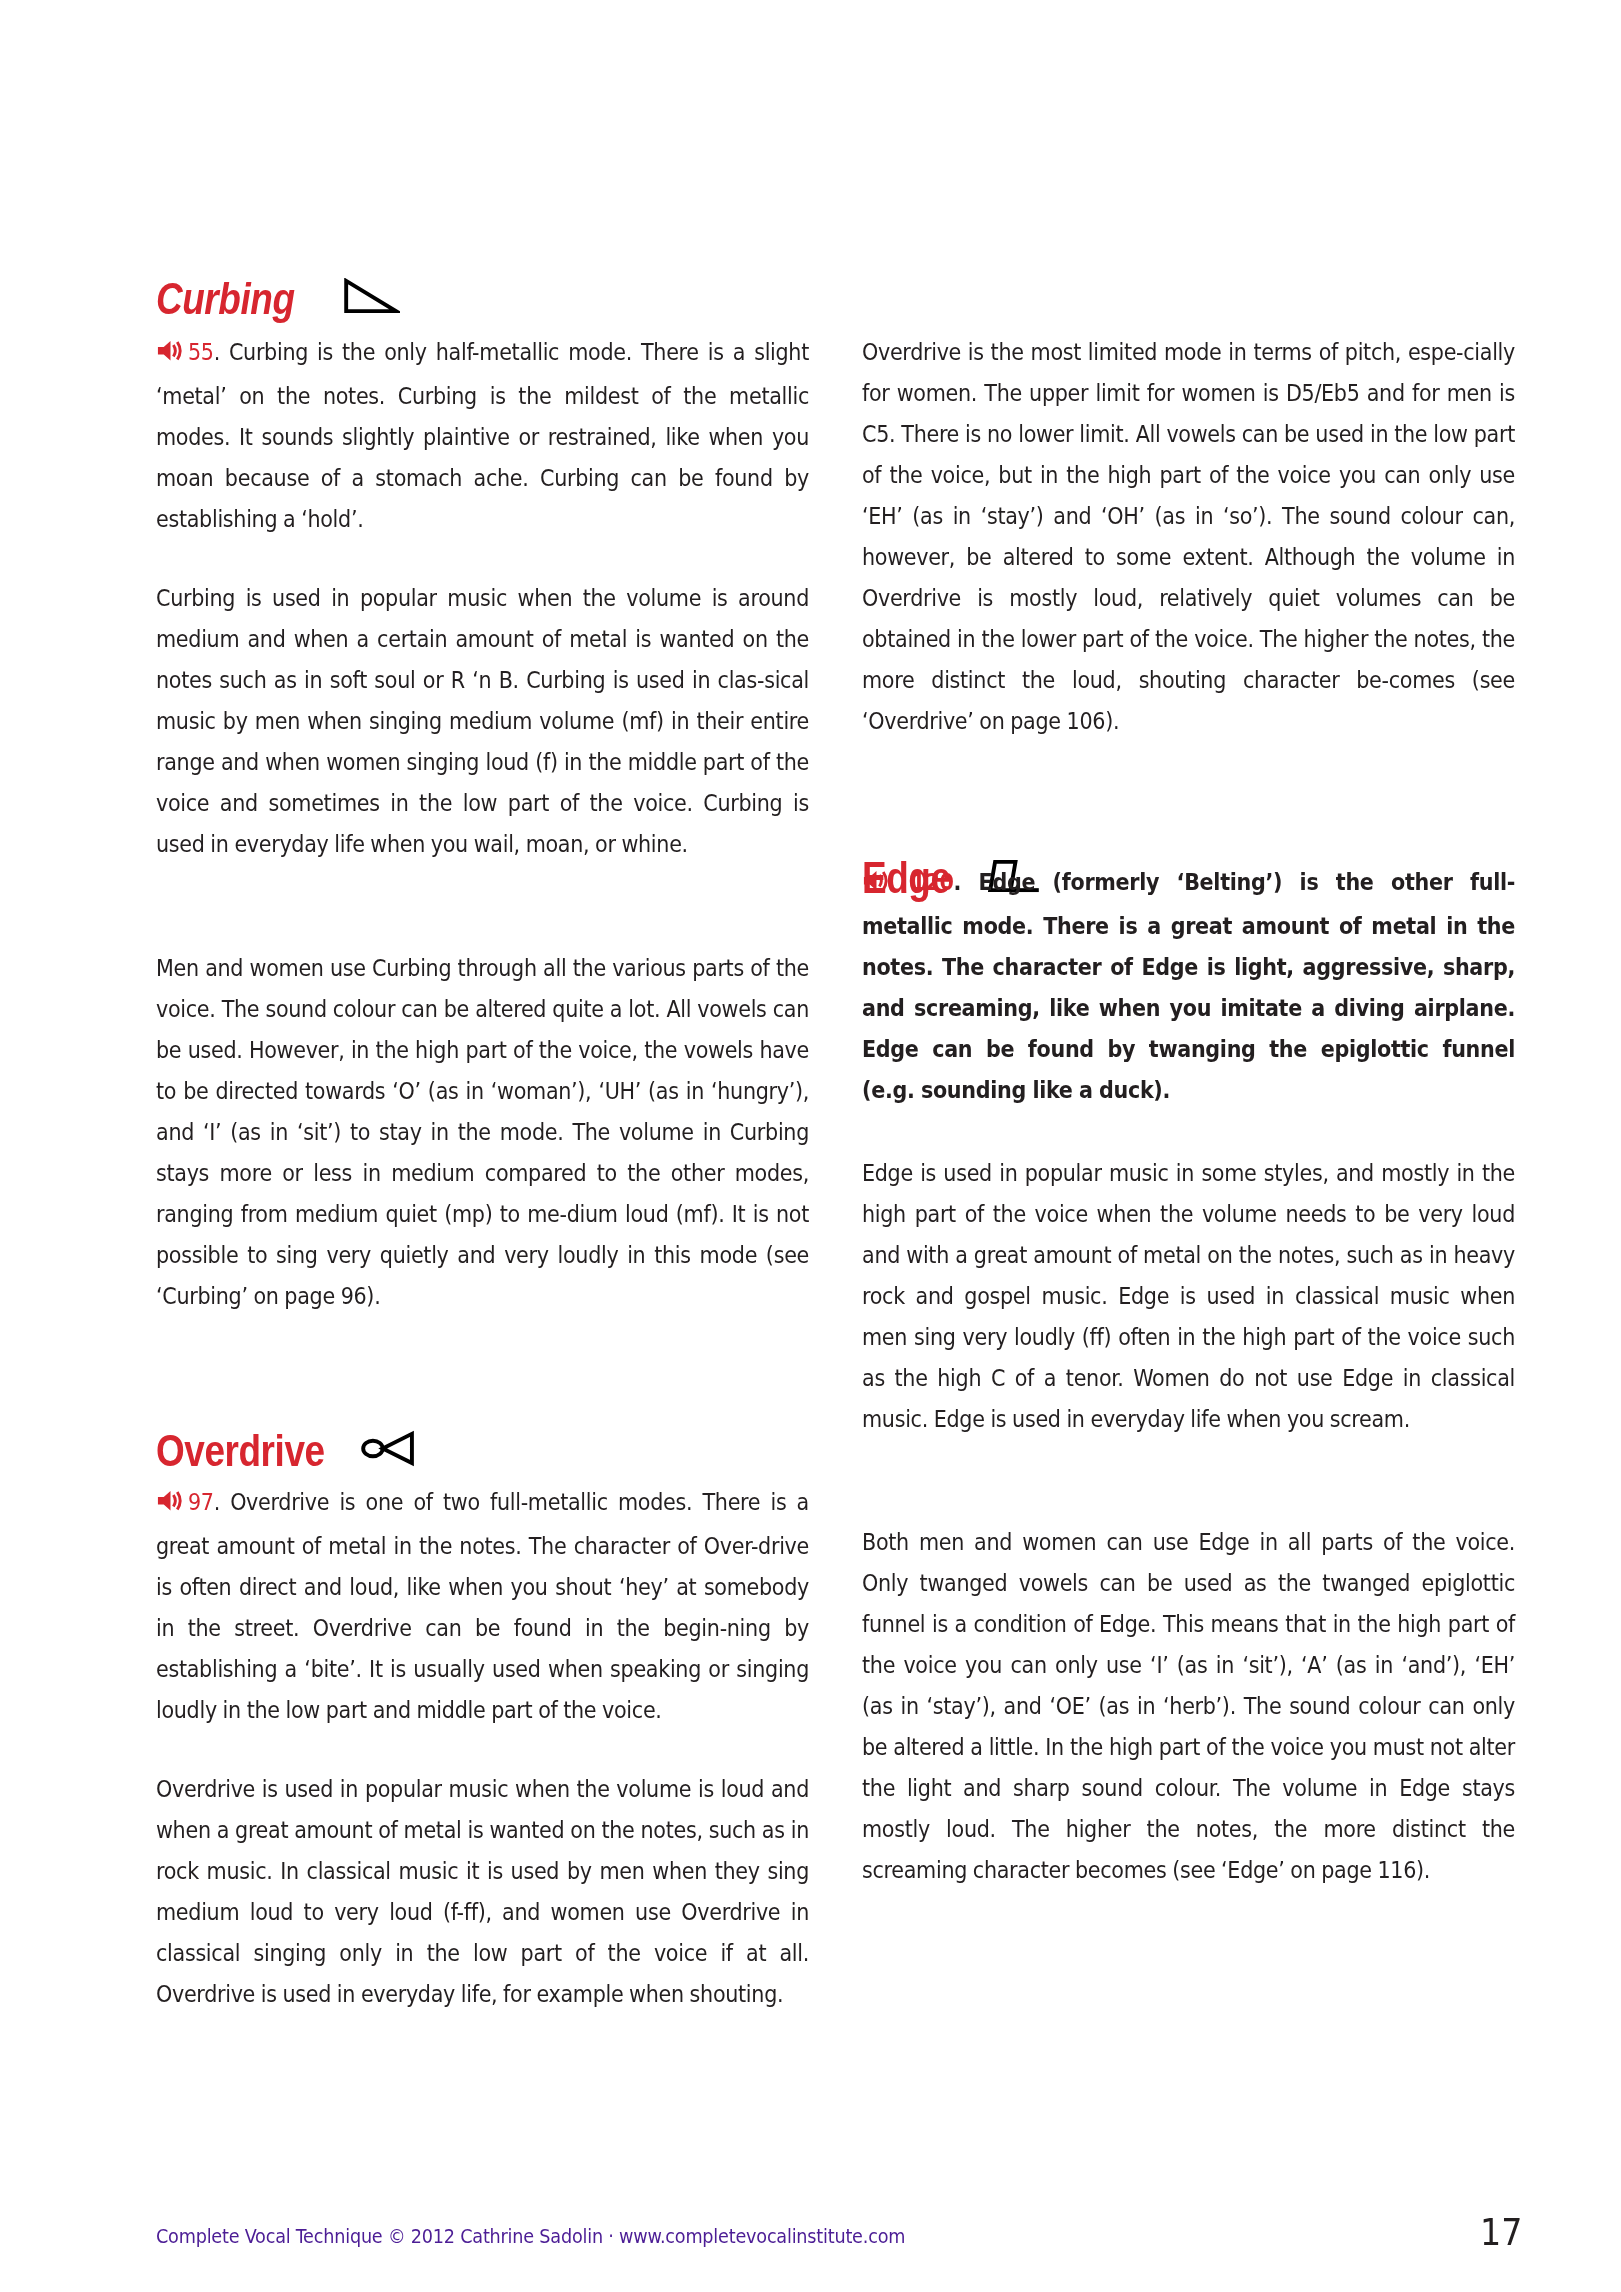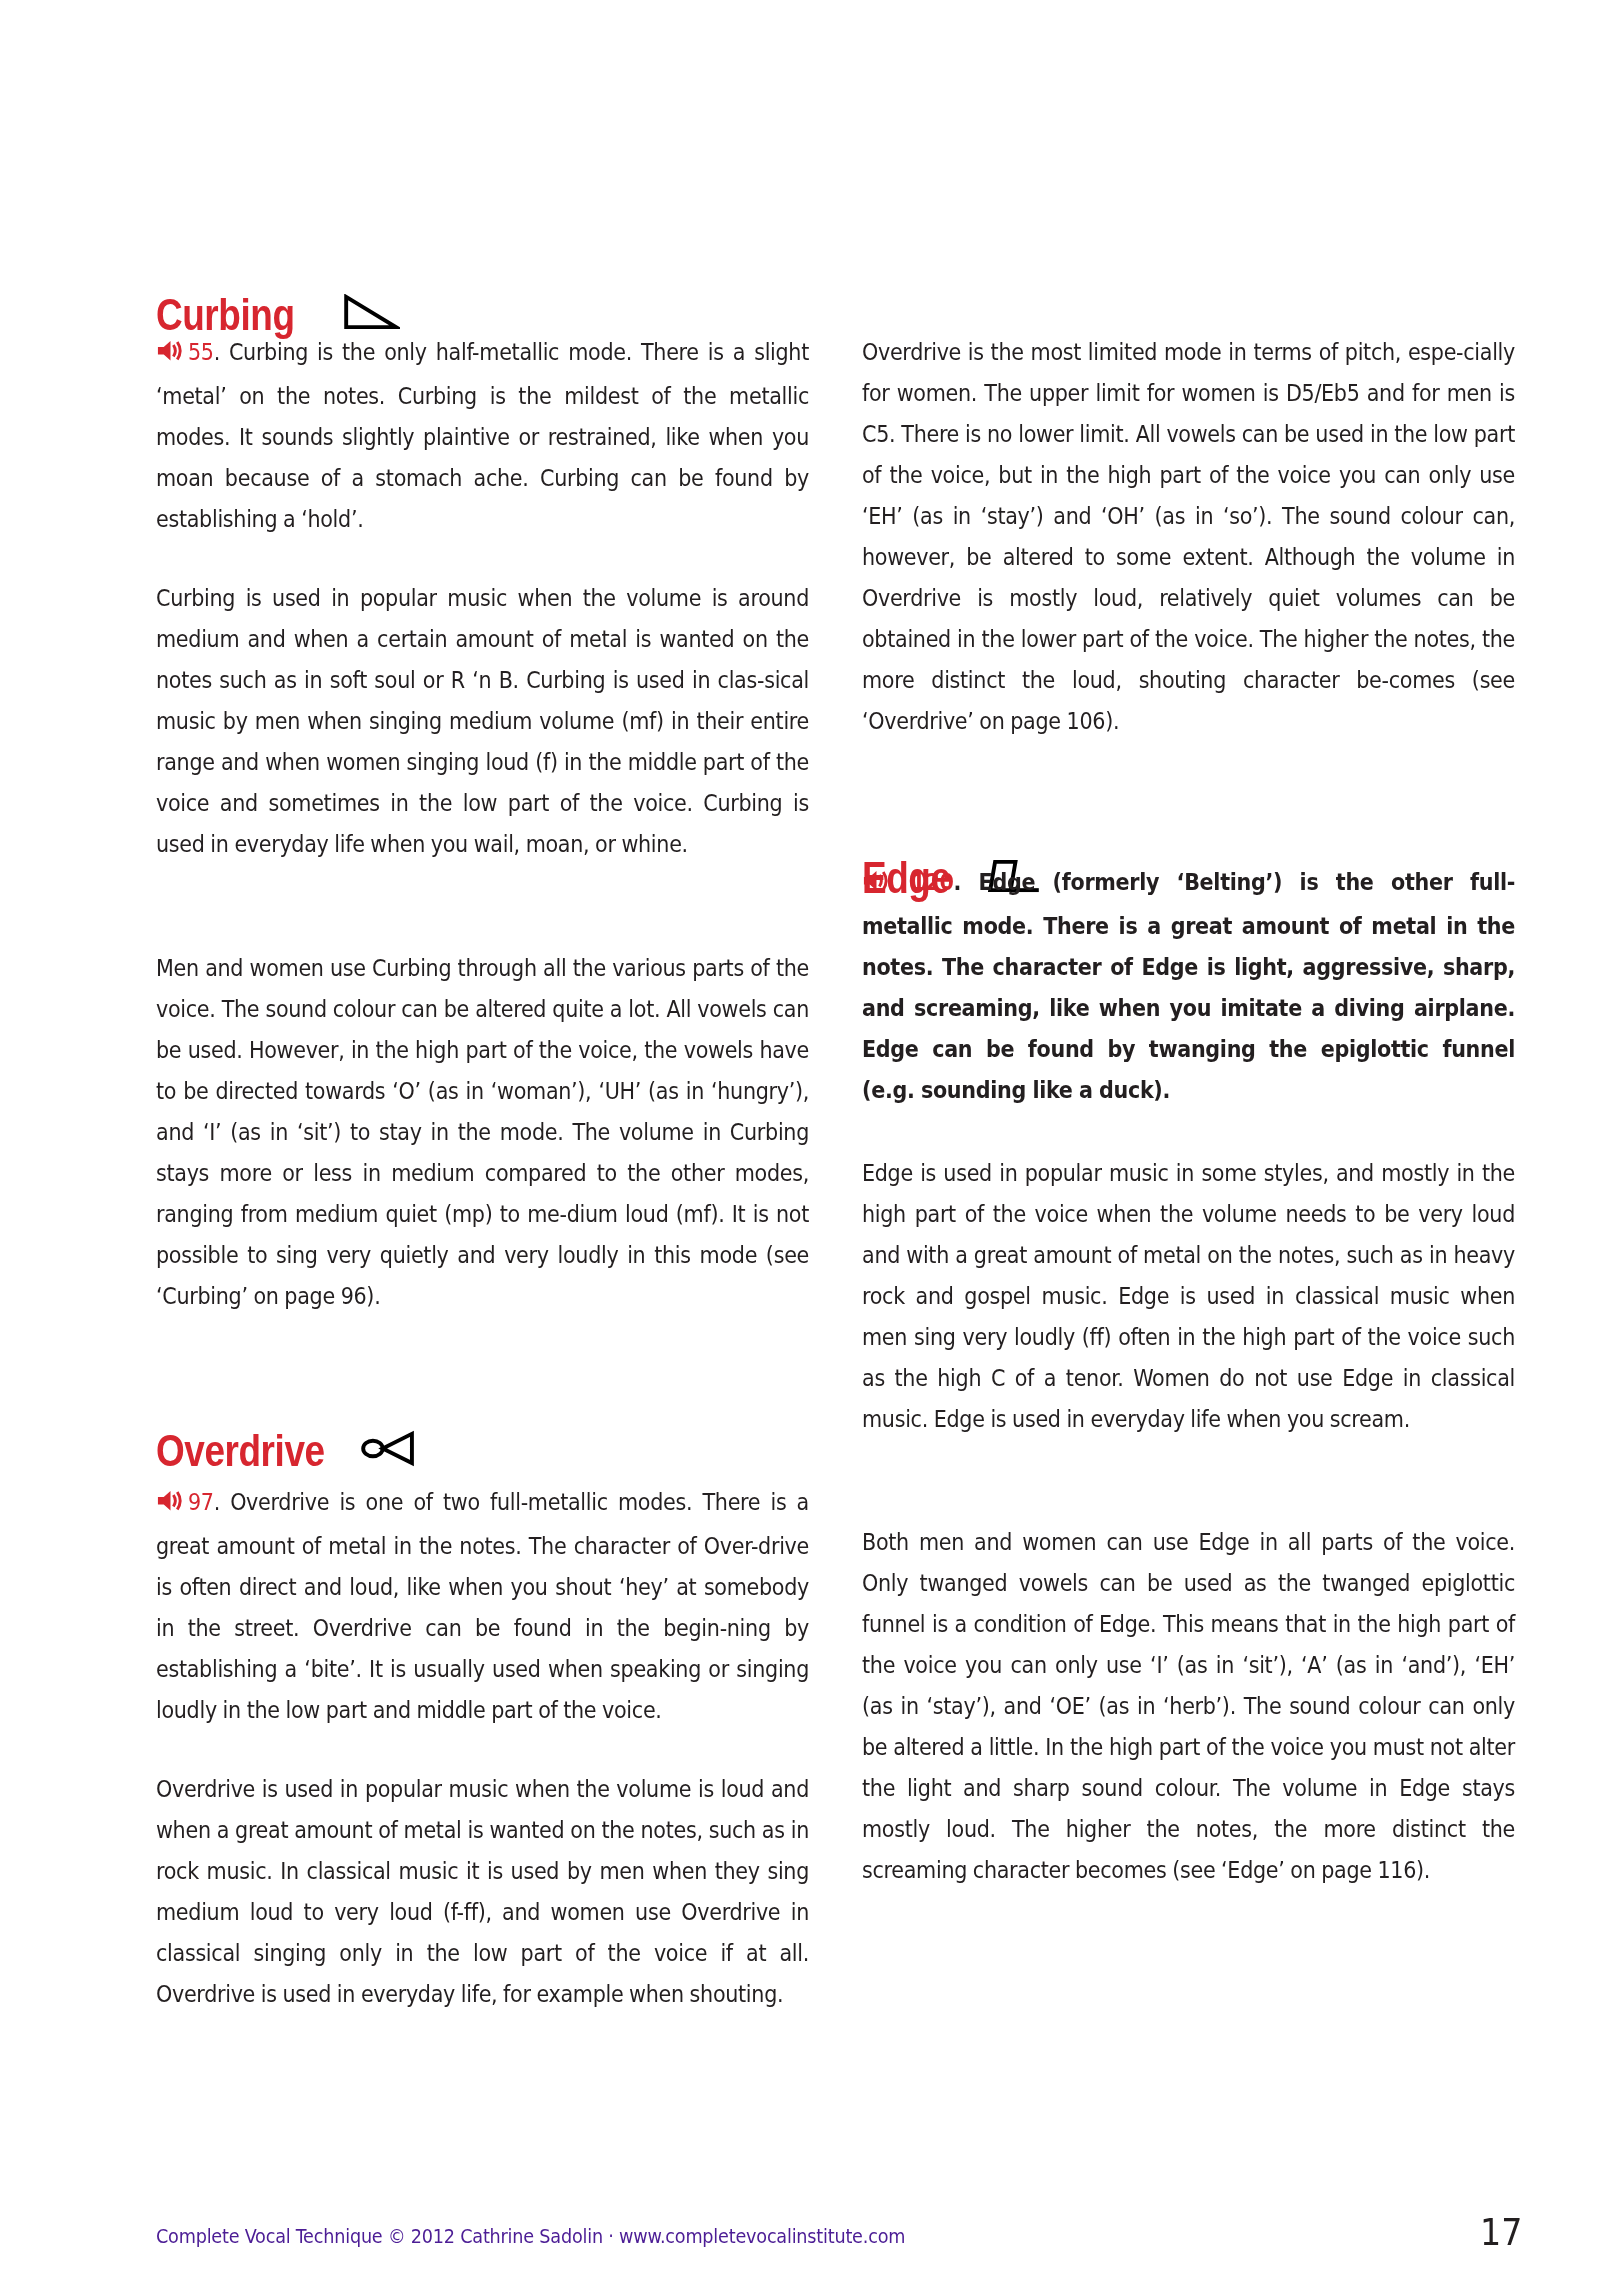--- a/index.html
+++ b/index.html
@@ -17,21 +17,21 @@
   .para .speaker { display: inline-block; vertical-align: -2.9px; margin-right: 2.9px; }
   .para .track { color: #d7262f; }
   .footer { position: absolute; left: 156px; top: 2225px; font-size: 19.6px; color: #4c1d95; letter-spacing: -0.2px; }
   .page-num { position: absolute; left: 1480px; top: 2211px; font-size: 37px; color: #231f20; }
 </style>
 </head>
 <body>
 
 <div class="col col-left">
 
-  <div class="heading" style="top:290px;left:0;">
+  <div class="heading" style="top:274px;left:0;font-style:italic;">
     <span class="title">Curbing</span>
     <svg width="57" height="37" viewBox="0 0 58 38" style="margin-left:-7.8px;margin-bottom:7.8px;">
       <path d="M3 3 L3 34 L54 34 Z" fill="none" stroke="#000" stroke-width="4" stroke-linejoin="miter"></path>
     </svg>
   </div>
 
   <p class="para" style="top:332px;">
     <span class="speaker">
       <svg width="29" height="23.5" viewBox="0 0 30 24">
           <path d="M2 8 H8 L15 2 V22 L8 16 H2 Z" fill="#d7262f"></path>

